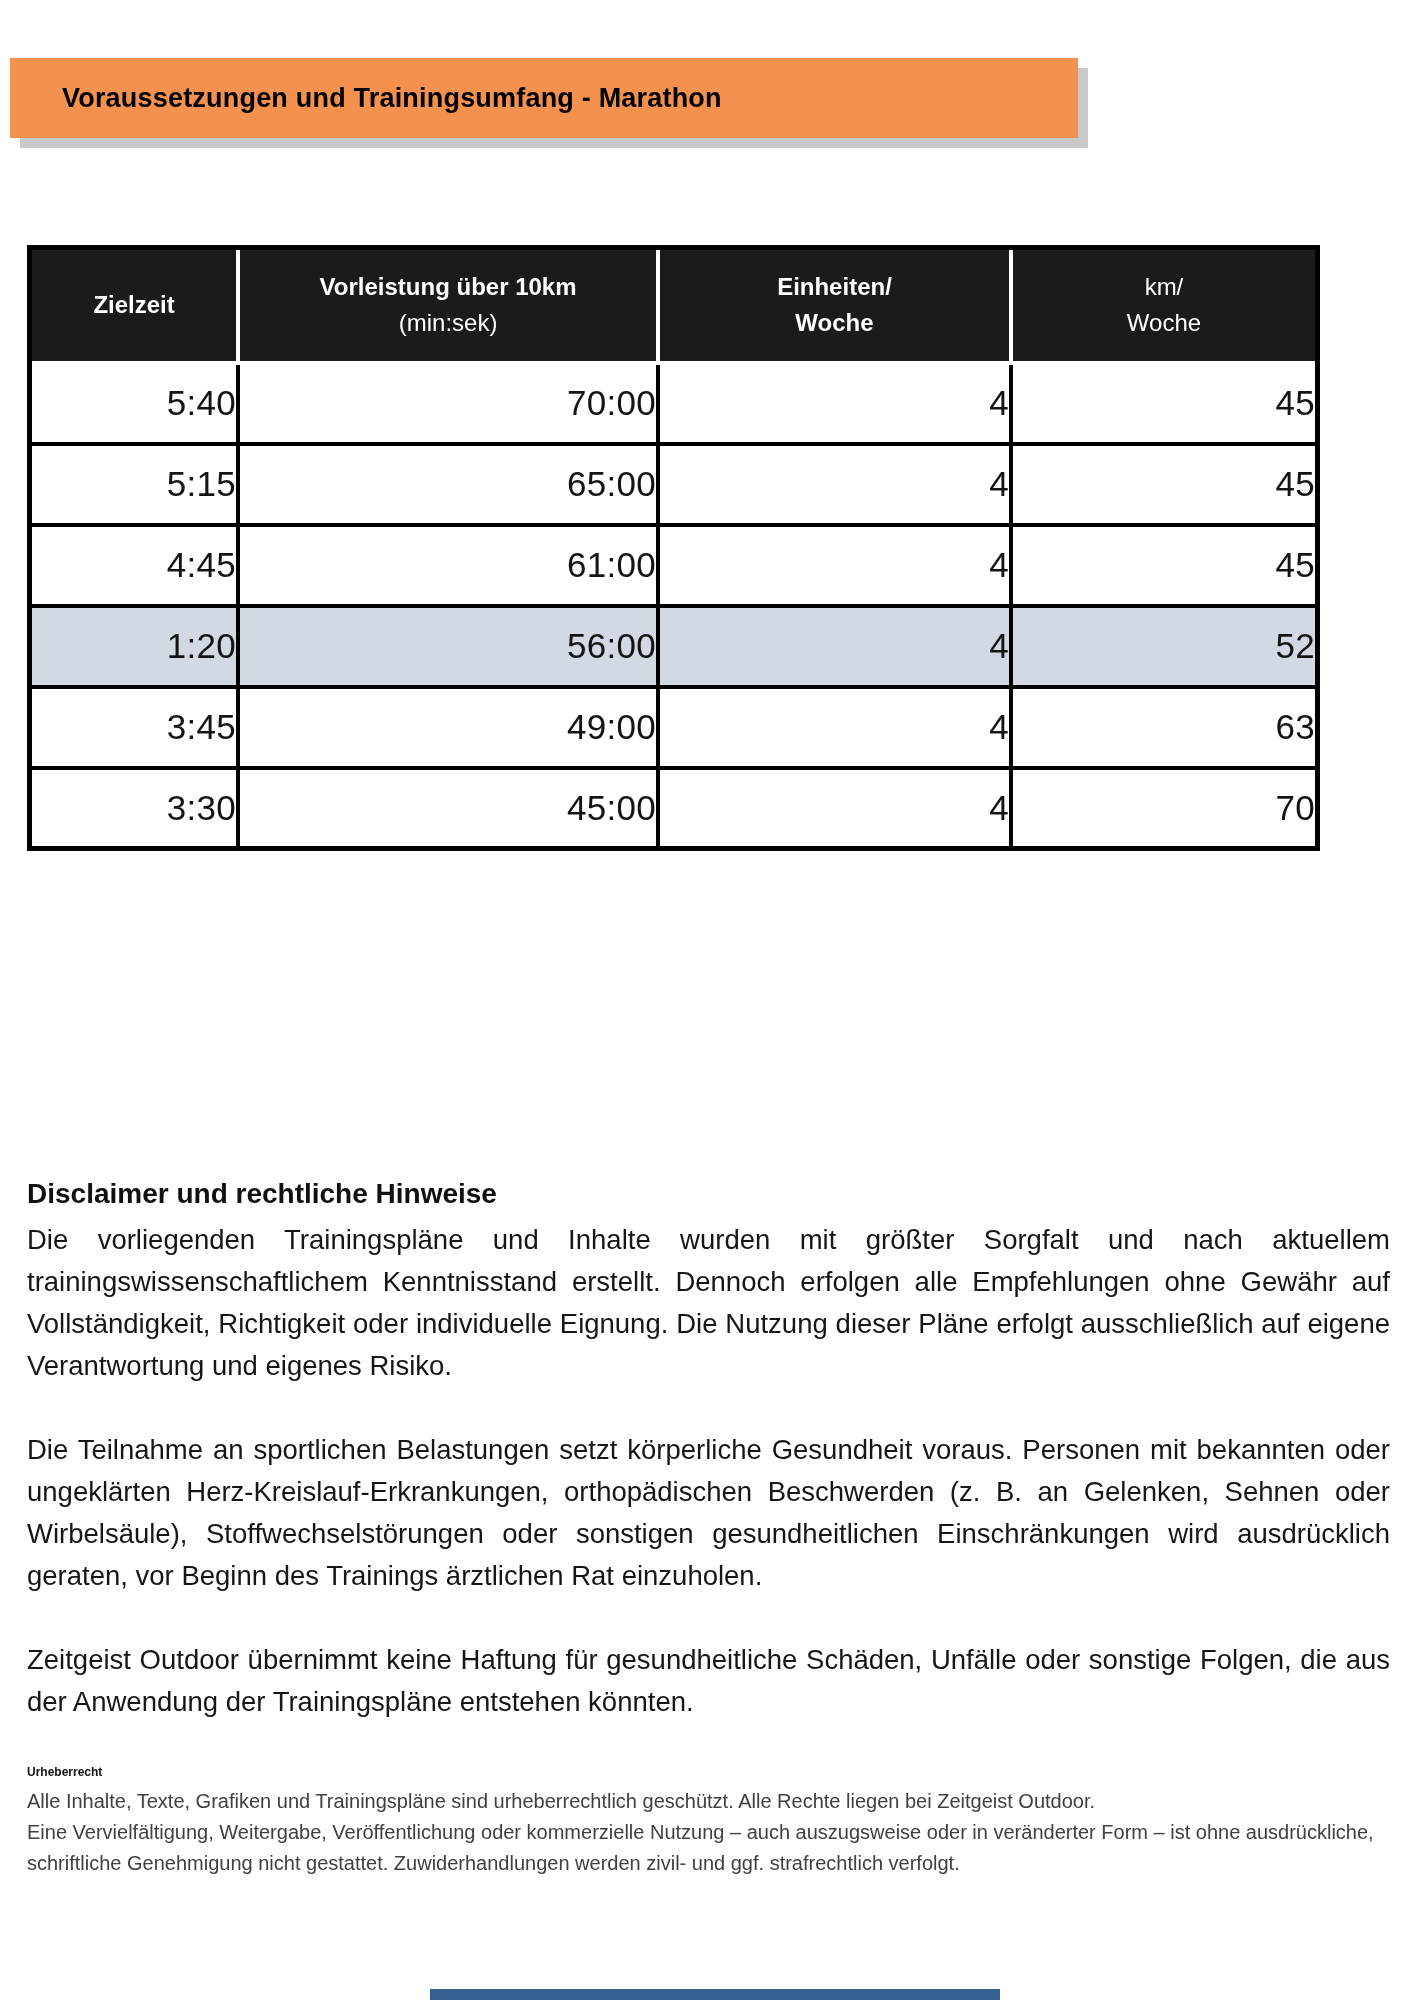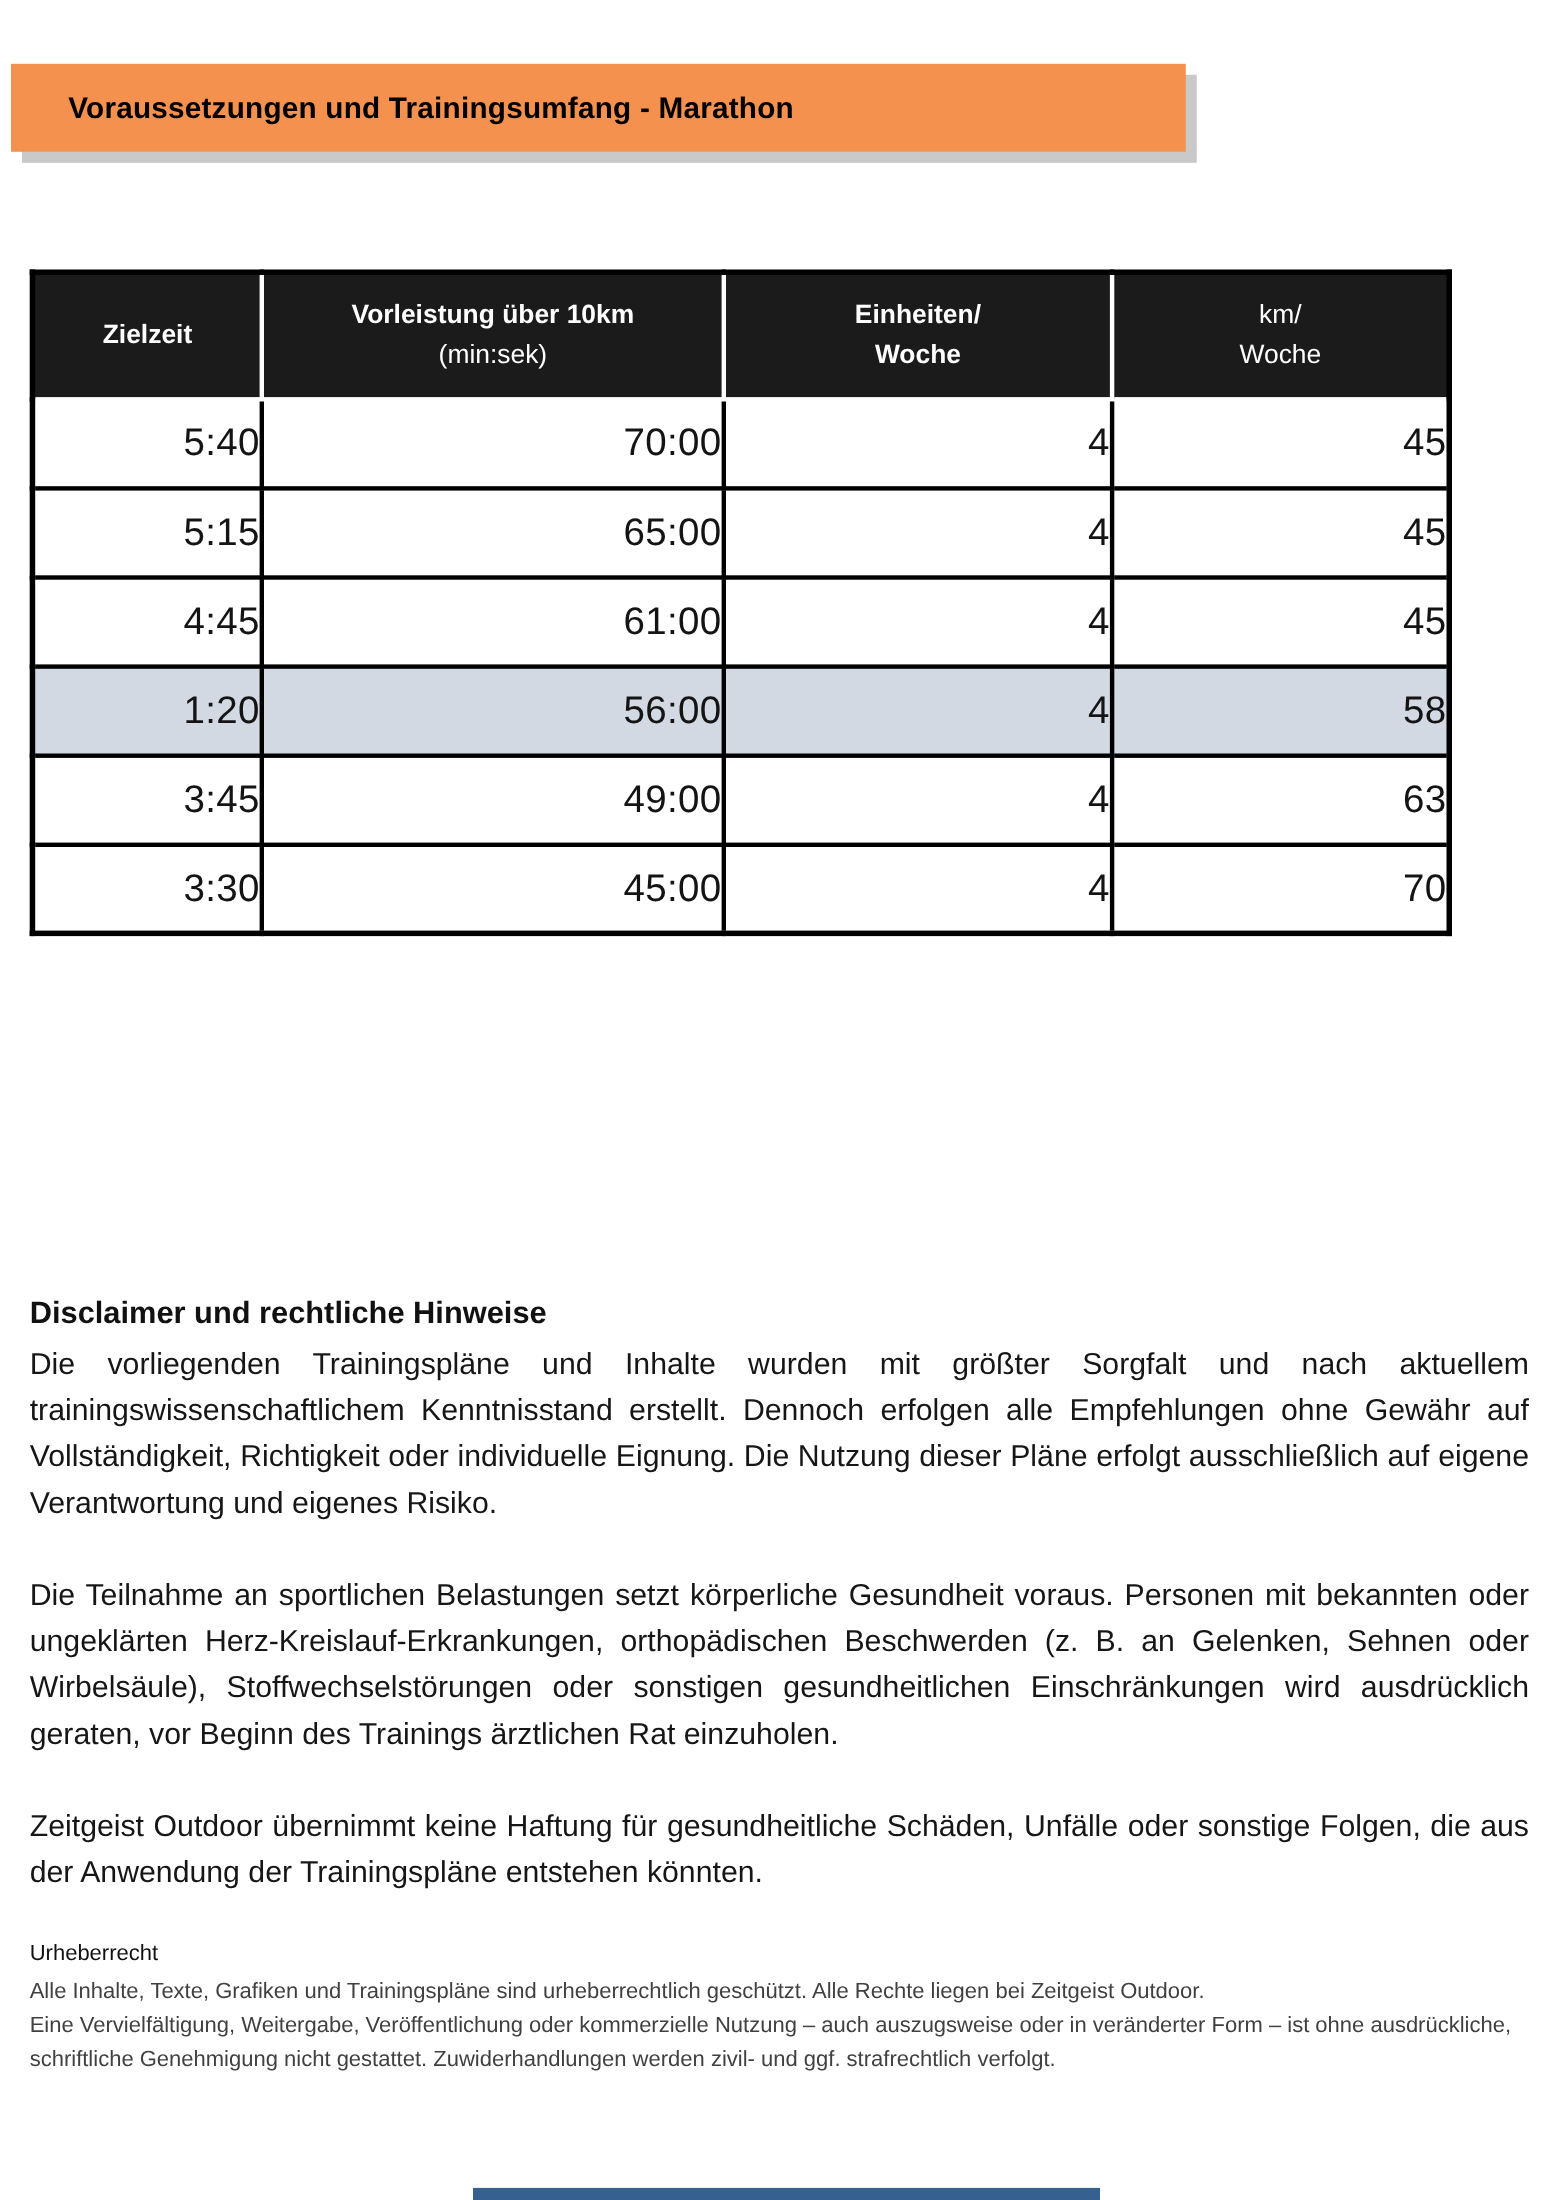--- a/index.html
+++ b/index.html
@@ -80,21 +80,21 @@
     font-size: 28px; font-weight: bold; color: #111;
     margin-bottom: 9px;
   }
   .textblock p.big {
     font-size: 27.5px; line-height: 42px;
     text-align: justify;
     margin-bottom: 42px;
     color: #161616;
   }
   .textblock h3 {
-    font-size: 20px; font-weight: normal; color: #111;
+    font-size: 12px; font-weight: bold; color: #111;
     margin-top: 4px; margin-bottom: 7px;
   }
   .textblock p.small {
     font-size: 20px; line-height: 31px;
     color: #404040;
     text-align: left;
     margin: 0;
   }
 
   
@@ -148,21 +148,21 @@
       <tr>
         <td>4:45</td>
         <td>61:00</td>
         <td>4</td>
         <td>45</td>
       </tr>
       <tr class="hl">
         <td>1:20</td>
         <td>56:00</td>
         <td>4</td>
-        <td>58</td>
+        <td>52</td>
       </tr>
       <tr>
         <td>3:45</td>
         <td>49:00</td>
         <td>4</td>
         <td>63</td>
       </tr>
       <tr>
         <td>3:30</td>
         <td>45:00</td>

